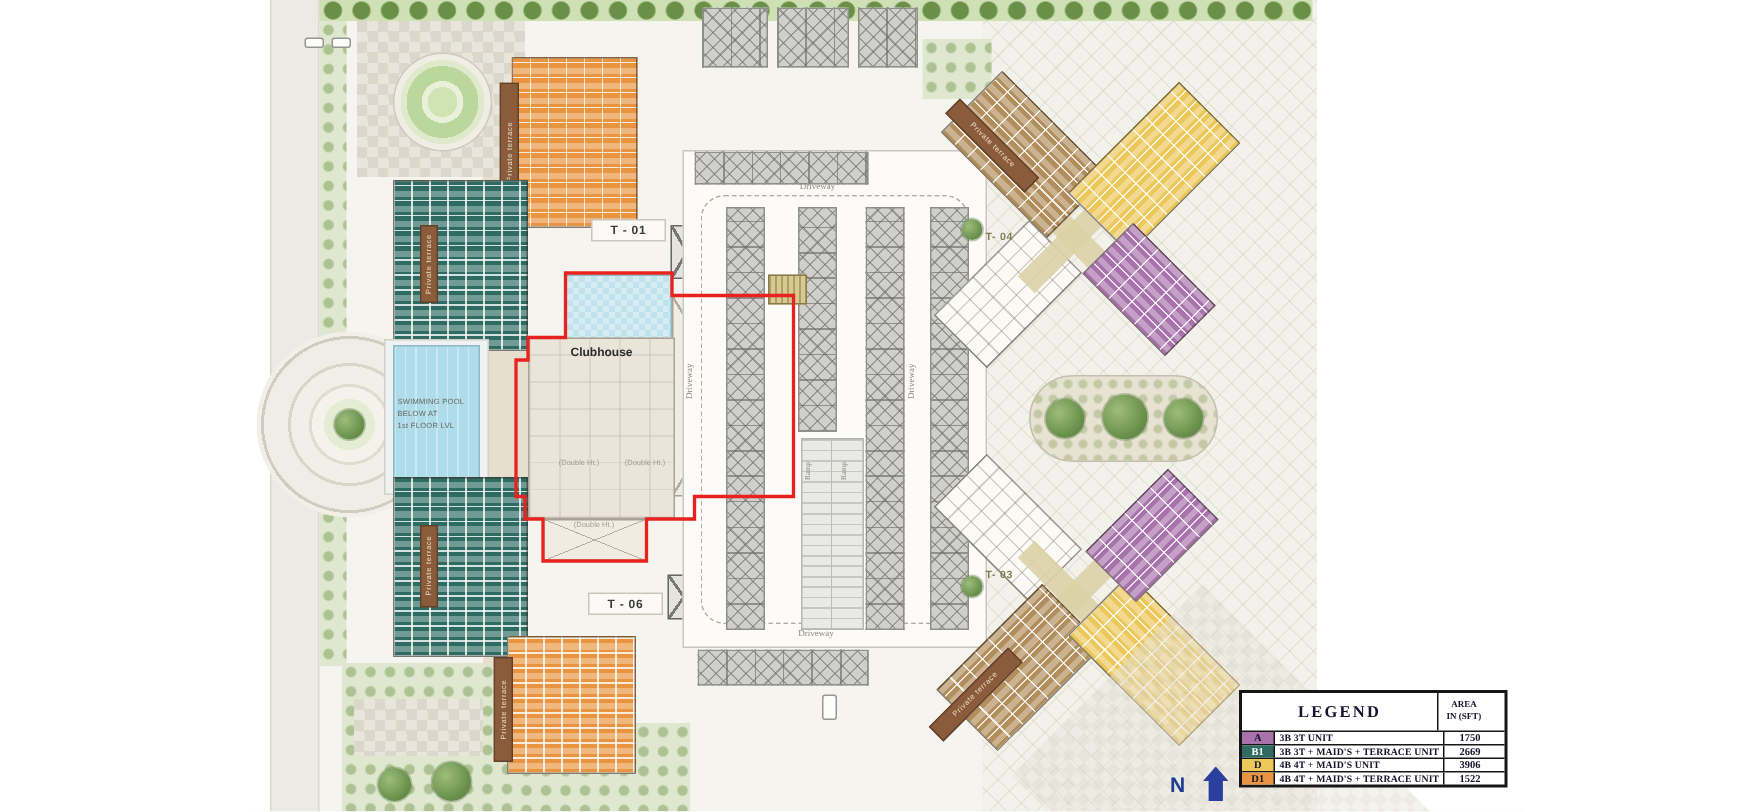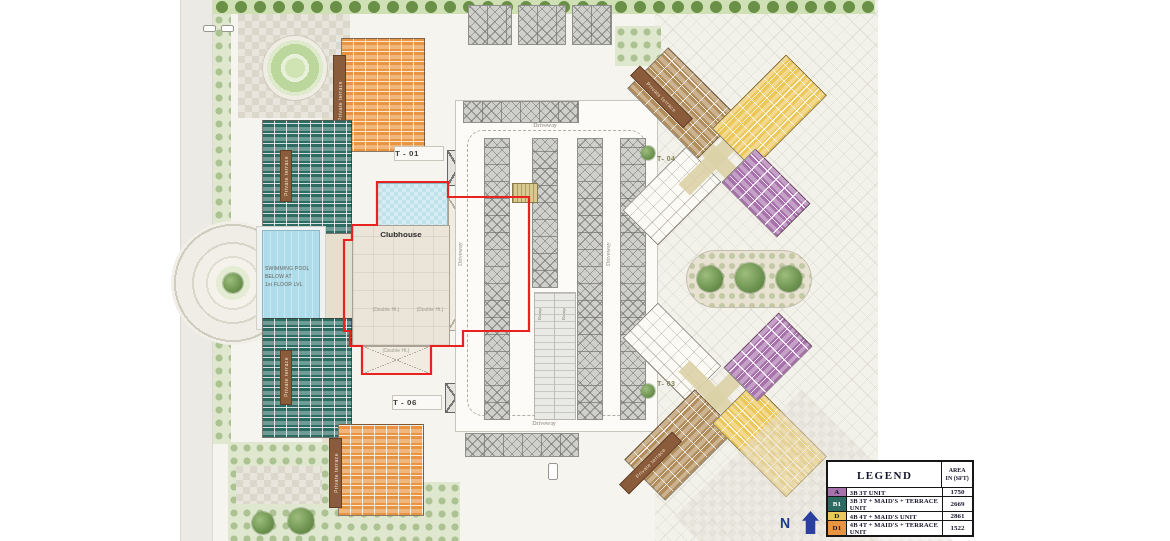--- a/index.html
+++ b/index.html
@@ -55,21 +55,21 @@
     box-shadow:inset 0 0 0 1px #8f8f8c;}
   .rampa{background-color:#e9e9e6;background-image:
     linear-gradient(90deg,transparent 0 20px,#bcbcb8 20px 21px,transparent 21px),
     repeating-linear-gradient(0deg,#c6c6c2 0 1px,transparent 1px 7px);
     box-shadow:inset 0 0 0 1px #b5b5b1;}
   .stair{background:#d8c98e;border:1px solid #8a7a4a;background-image:repeating-linear-gradient(90deg,rgba(90,75,40,.35) 0 1px,transparent 1px 4px);}
   .corridor{background:#dbd1a7;opacity:.9;}
   .car{background:#fdfdfb;border:1px solid #97968f;border-radius:2px;}
   
   .lbl{color:#8b887e;font-family:"Liberation Serif",serif;font-size:6px;text-align:center;line-height:1;}
-  .tlabel{background:#faf9f5;border:1px solid #c9c5ba;display:flex;align-items:center;font-weight:bold;font-size:8px;color:#3b3b3b;letter-spacing:.5px;}
+  .tlabel{background:#faf9f5;border:1px solid #c9c5ba;display:flex;align-items:center;justify-content:center;font-weight:bold;font-size:8px;color:#3b3b3b;letter-spacing:.5px;}
   .tlabel2{font-weight:bold;font-size:7px;color:#7f7f55;letter-spacing:.5px;}
   .chlbl{font-weight:bold;font-size:8px;color:#2b2b2b;text-align:center;}
   .dht{font-size:5px;color:#a39d90;text-align:center;line-height:1;}
   .poolnote{font-size:5px;color:#676760;line-height:1.6;letter-spacing:.2px;}
   
   .legend{background:#fff;border:2px solid #161616;z-index:50;font-family:"Liberation Serif",serif;color:#14142c;}
   .lg-row{display:flex;border-top:1px solid #161616;}
   .lg-head{display:flex;height:25px;}
   .lg-title{width:130px;display:flex;align-items:center;justify-content:center;font-weight:bold;font-size:11px;letter-spacing:1.5px;}
   .lg-areahead{width:34px;border-left:1px solid #161616;display:flex;flex-direction:column;align-items:center;justify-content:center;font-weight:bold;font-size:6px;line-height:1.25;}
@@ -208,42 +208,42 @@
   <div class="abs pt" style="left: 613px; top: 456px; width: 75px; height: 14px; transform: rotate(-45deg); background-color: rgb(138, 92, 60);">
       <span class="vtext" style="writing-mode:horizontal-tb;transform:none;font-size:5px;">Private terrace</span>
     </div>
   <div class="abs rooms" style="left: 717px; top: 411px; width: 105px; height: 58px; transform: rotate(45deg); background-color: rgb(236, 199, 90);"></div>
   <div class="abs rooms" style="left: 729px; top: 333px; width: 78px; height: 48px; transform: rotate(-45deg); background-color: rgb(168, 115, 173);"></div>
   <div class="abs bush" style="left:641px;top:384px;width:14px;height:14px;z-index:6;"></div>
   <div class="abs tlabel2" style="left:657px;top:380px;width:40px;z-index:6;">T- 03</div>
 
   <div class="abs checker" style="left:700px;top:455px;width:260px;height:180px;transform:rotate(45deg);opacity:.5;"></div>
 
-  <div class="abs legend" style="left:826px;top:460px;width:148px;">
+  <div class="abs legend" style="left:826px;top:460px;width:179px;">
     <div class="lg-head">
       <div class="lg-title">LEGEND</div>
       <div class="lg-areahead">
         <span>AREA</span>
         <span>IN (SFT)</span>
       </div>
     </div>
     <div class="lg-row">
       <div class="lg-sw" style="background-color: rgb(168, 115, 173); color: rgb(20, 20, 44);">A</div>
       <div class="lg-desc">3B 3T UNIT</div>
       <div class="lg-area">1750</div>
     </div>
     <div class="lg-row">
       <div class="lg-sw" style="background-color: rgb(46, 107, 99); color: rgb(255, 255, 255);">B1</div>
       <div class="lg-desc">3B 3T + MAID'S + TERRACE UNIT</div>
       <div class="lg-area">2669</div>
     </div>
     <div class="lg-row">
       <div class="lg-sw" style="background-color: rgb(236, 199, 90); color: rgb(20, 20, 44);">D</div>
       <div class="lg-desc">4B 4T + MAID'S UNIT</div>
-      <div class="lg-area">2861</div>
+      <div class="lg-area">3906</div>
     </div>
     <div class="lg-row">
       <div class="lg-sw" style="background-color: rgb(232, 148, 64); color: rgb(20, 20, 44);">D1</div>
       <div class="lg-desc">4B 4T + MAID'S + TERRACE UNIT</div>
       <div class="lg-area">1522</div>
     </div>
   </div>
 
   <div class="abs north-n" style="left:780px;top:515px;z-index:6;">N</div>
   <div class="abs north-arrow" style="left:802px;top:511px;width:17px;height:23px;z-index:6;"></div>

